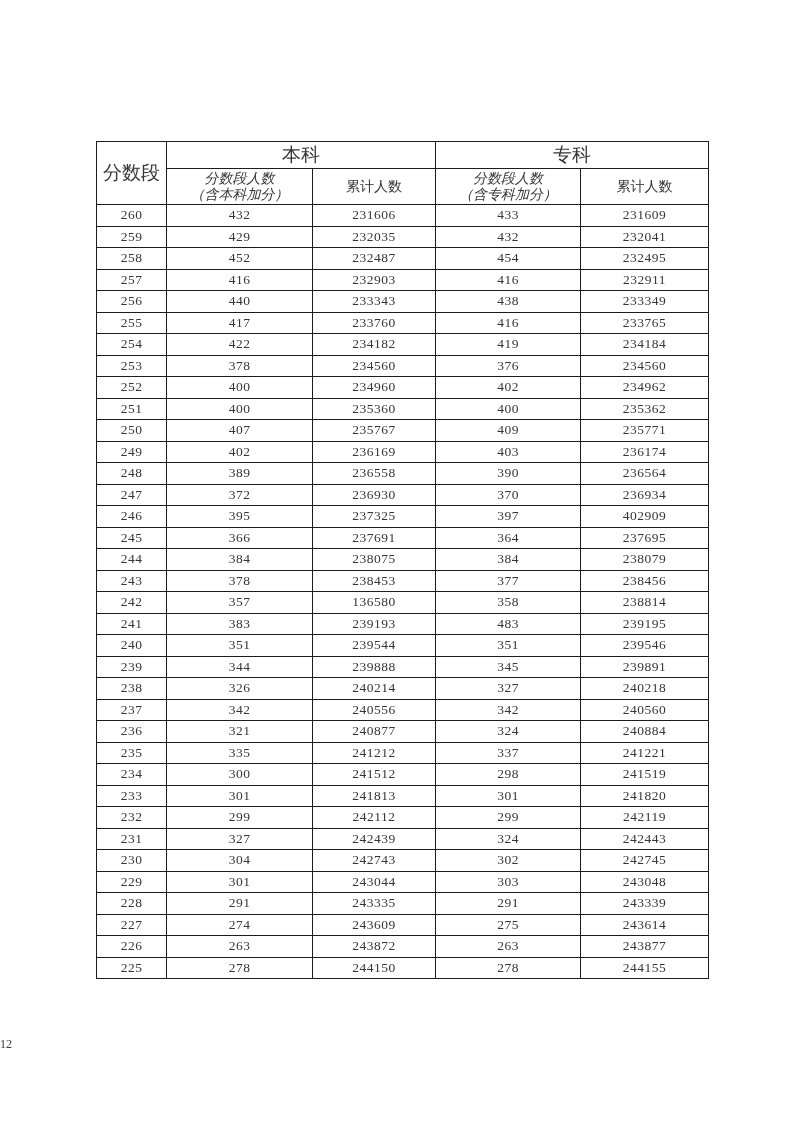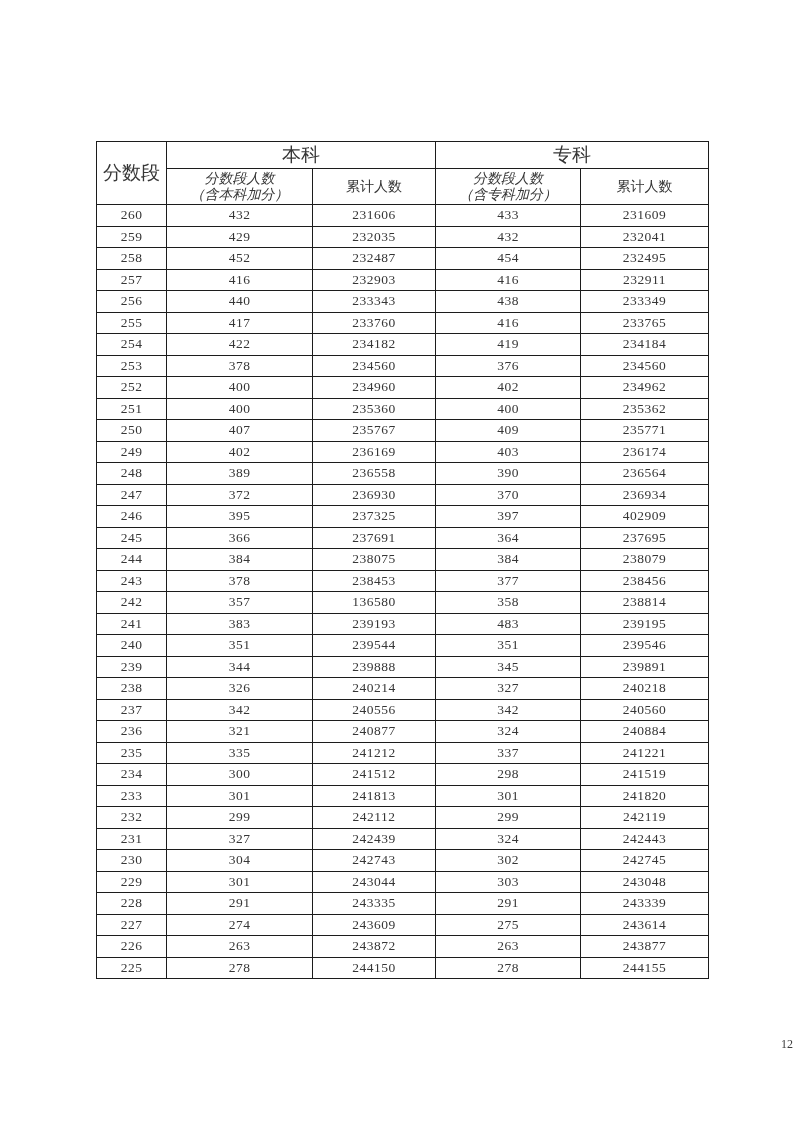--- a/index.html
+++ b/index.html
@@ -41,21 +41,21 @@
   col.c-ben-count { width: 146px; }
   col.c-ben-cum { width: 123px; }
   col.c-zhuan-count { width: 145px; }
   col.c-zhuan-cum { width: 128px; }
   .two-line span { display: block; font-style: italic; }
   .page-number {
     position: absolute;
     top: 1037px;
     left: 0;
     width: 100%;
-    text-align: right;
+    text-align: left;
     font-size: 12px;
     color: #3b3b3b;
     font-family: "Liberation Serif", "DejaVu Serif", serif;
   }
 </style>
 </head>
 <body>
 
 <table class="score-table">
   <colgroup>

